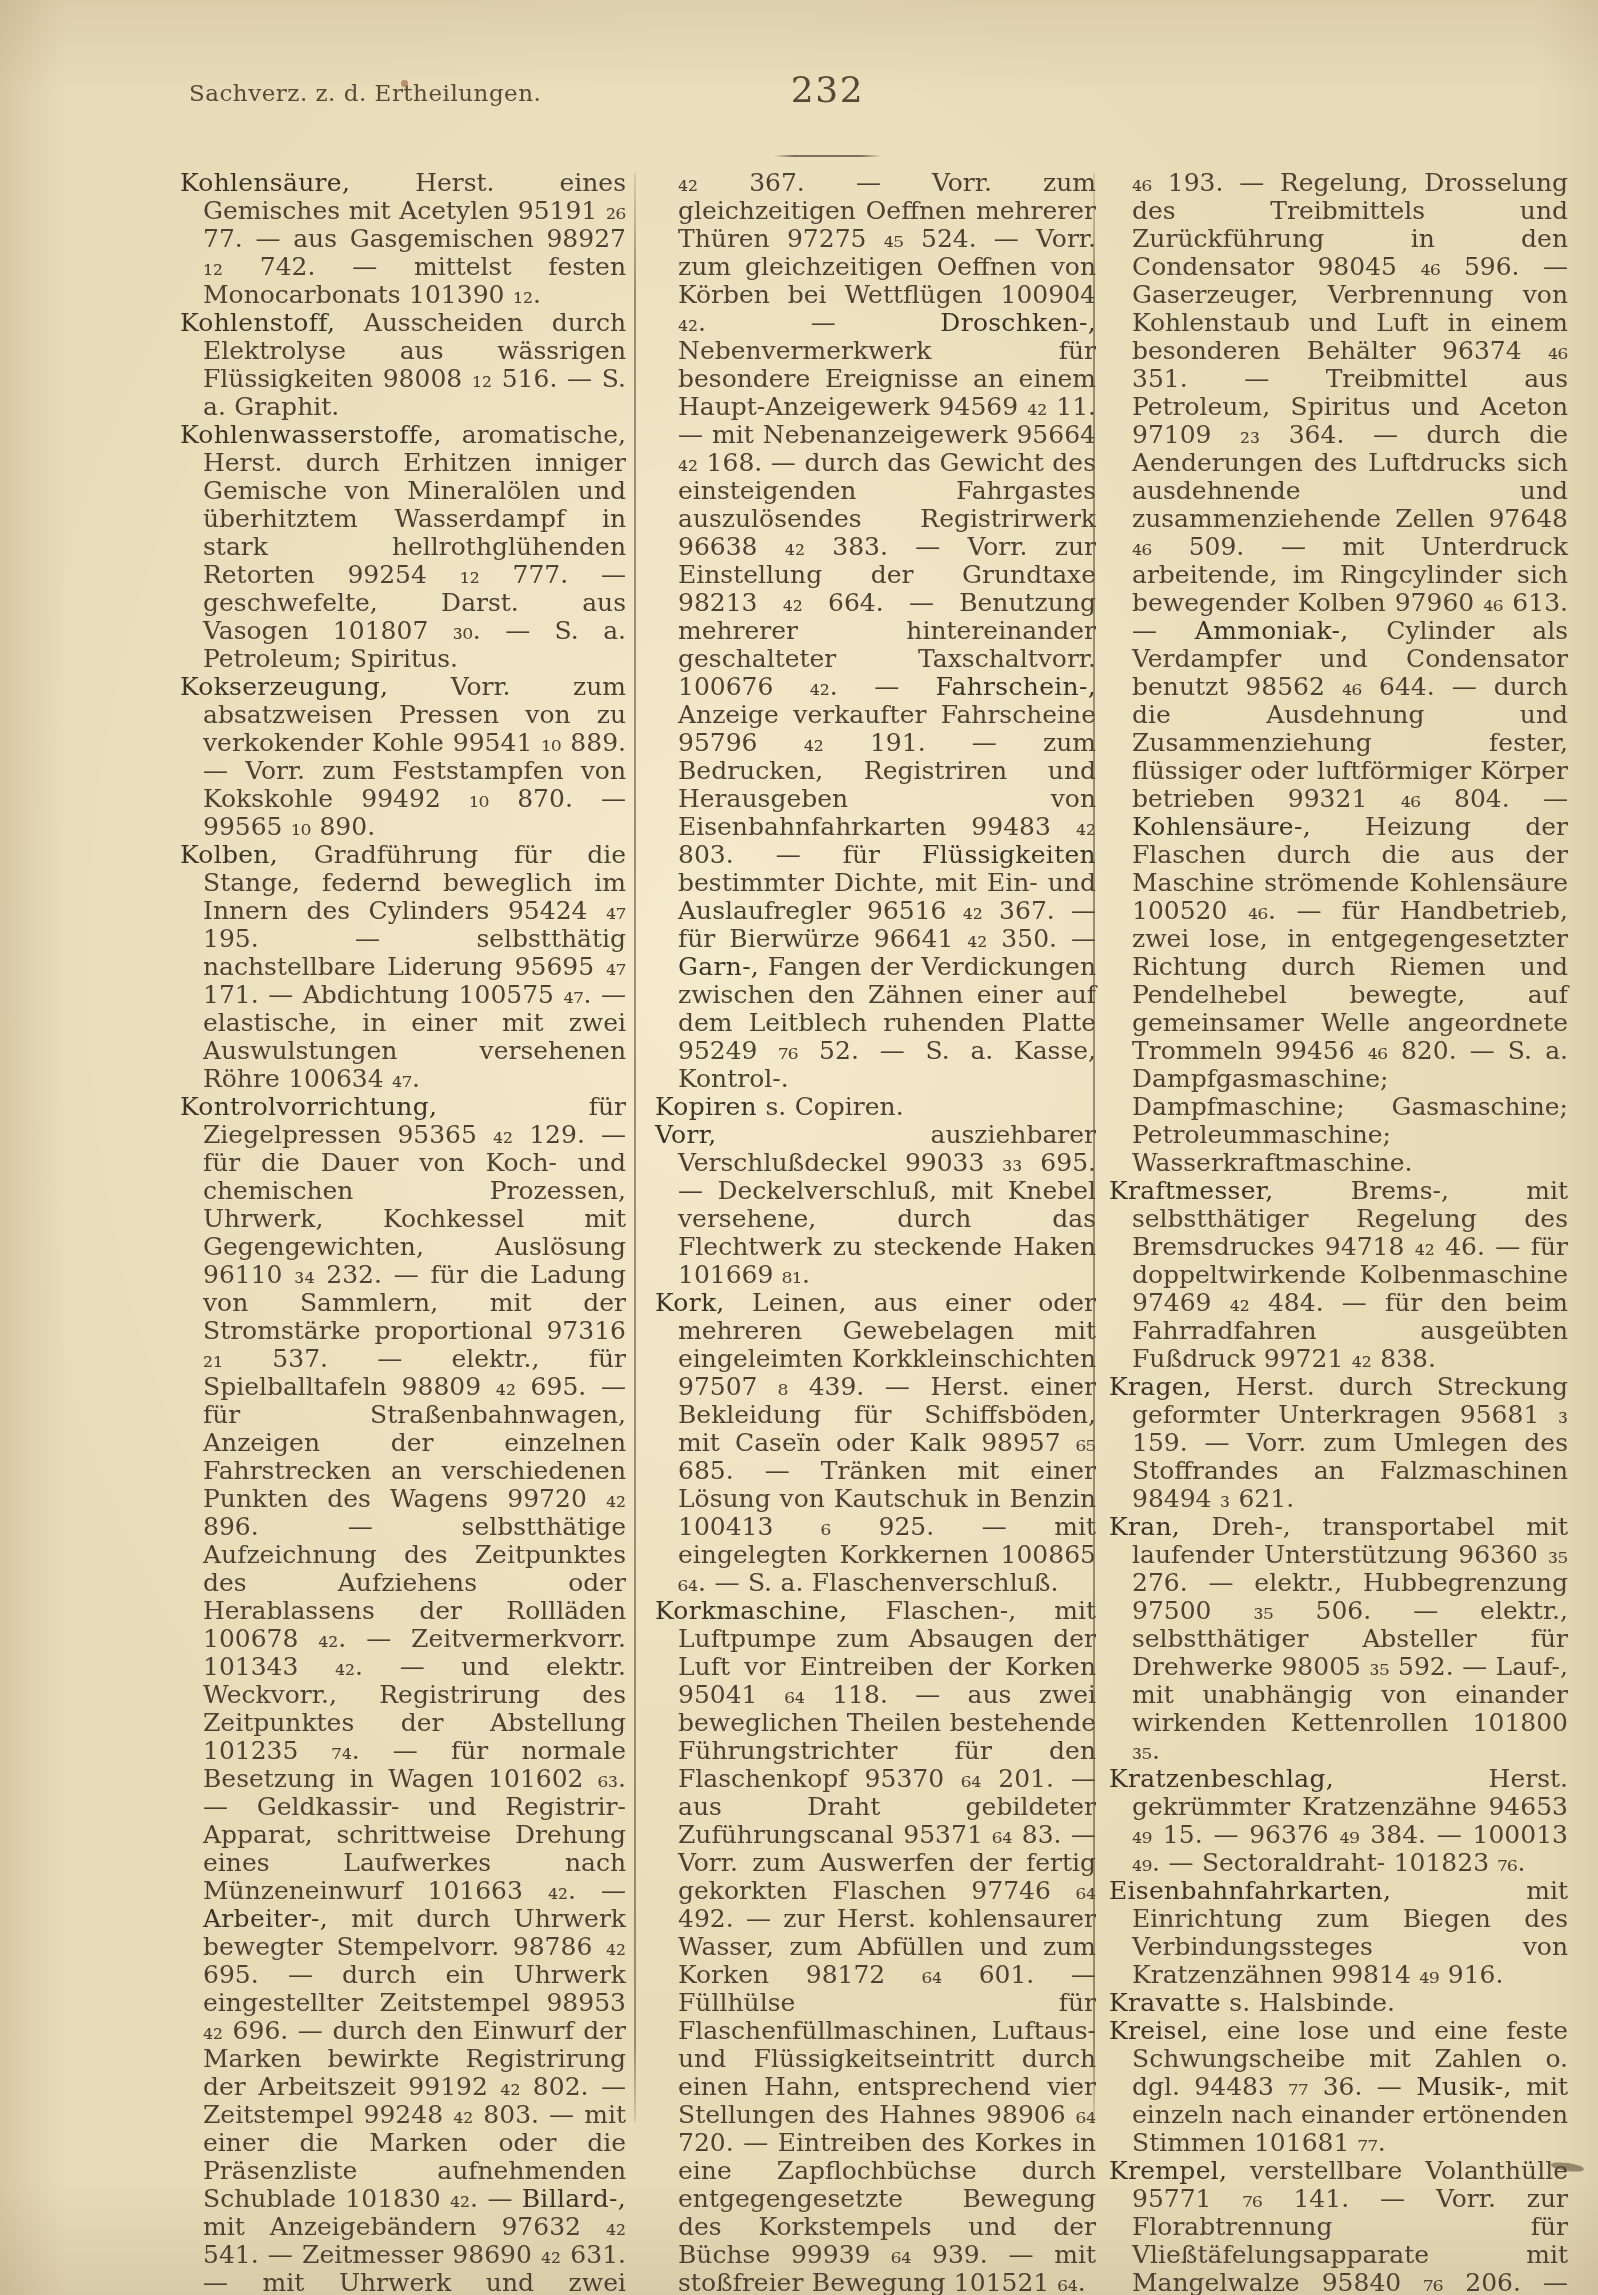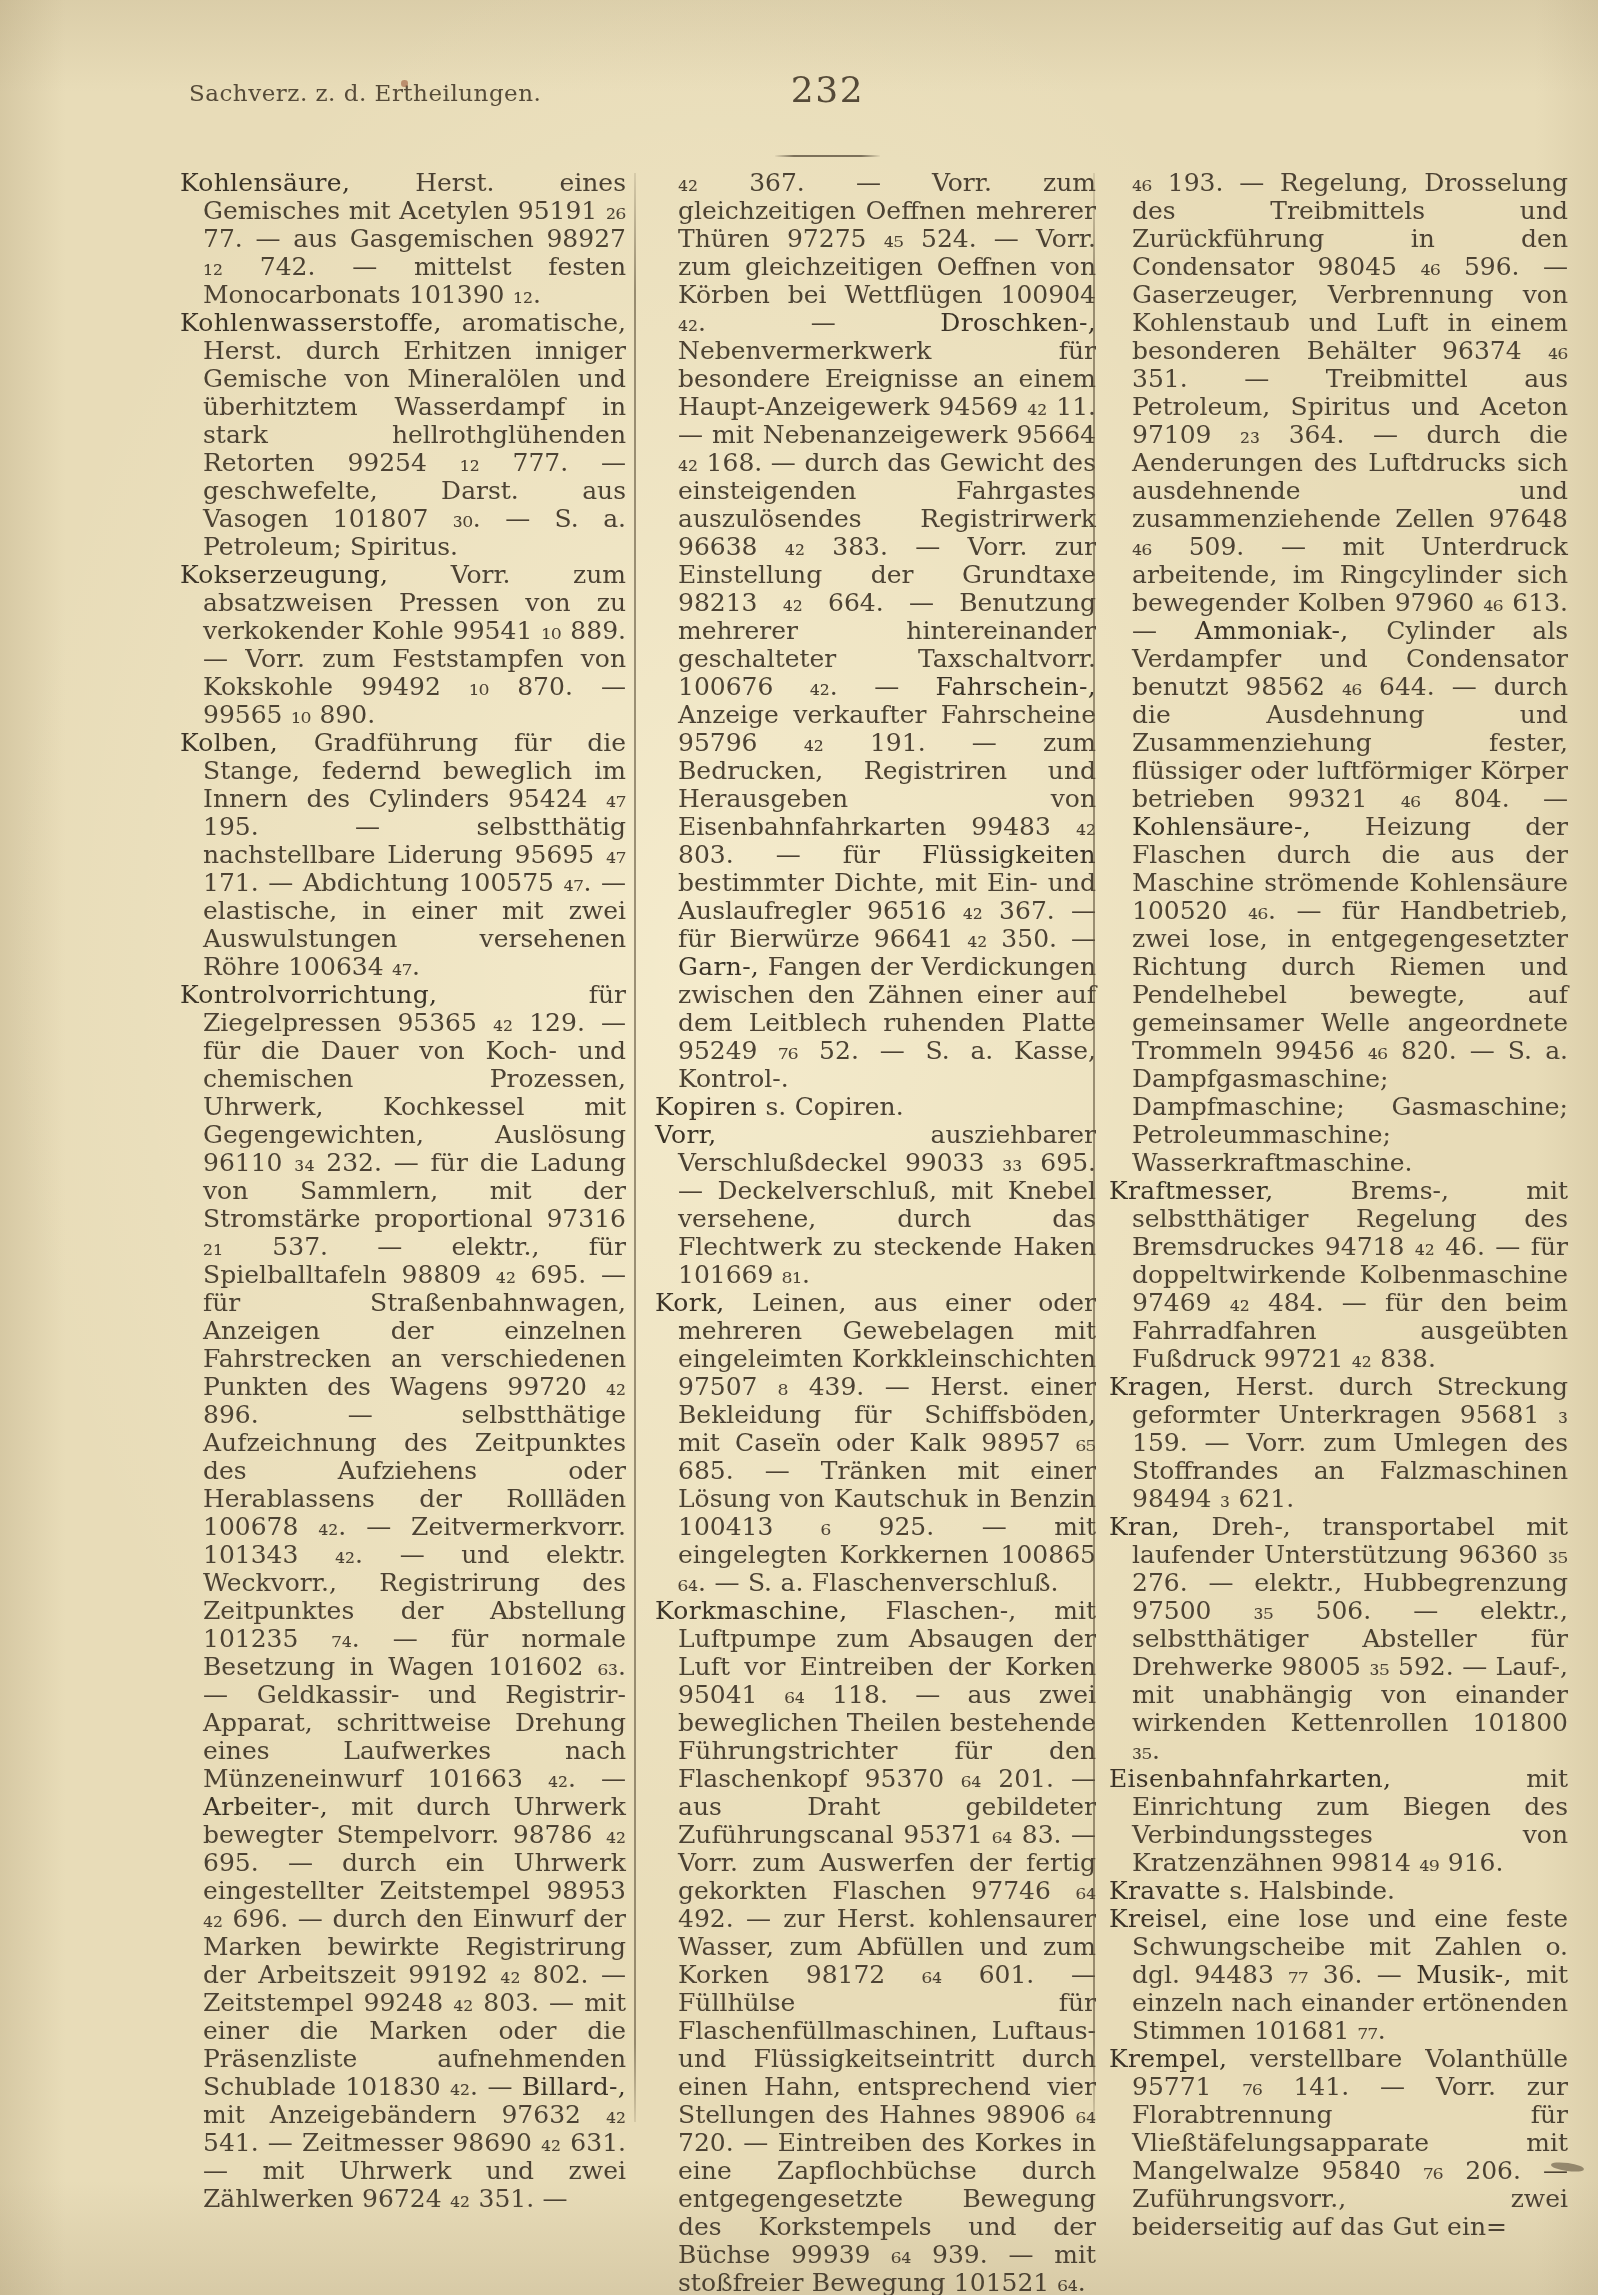--- a/index.html
+++ b/index.html
@@ -71,40 +71,42 @@
 </head>
 <body>
 
 <div class="page">
   <div class="header-left">Sachverz. z. d. Ertheilungen.</div>
   <div class="page-number">232</div>
   <div class="page-number-rule"></div>
 
   <div class="col col-1">
       <p class="entry"><span class="hw">Kohlensäure,</span><span class="tx"> Herst. eines Gemisches mit Acetylen 95191 ₂₆ 77. — aus Gasgemischen 98927 ₁₂ 742. — mittelst festen Monocarbonats 101390 ₁₂.</span></p>
+      <p class="entry"><span class="hw">Kohlenstoff,</span><span class="tx"> Ausscheiden durch Elektrolyse aus wässrigen Flüssigkeiten 98008 ₁₂ 516. — S. a. Graphit.</span></p>
       <p class="entry"><span class="hw">Kohlenwasserstoffe,</span><span class="tx"> aromatische, Herst. durch Erhitzen inniger Gemische von Mineralölen und überhitztem Wasserdampf in stark hellrothglühenden Retorten 99254 ₁₂ 777. — geschwefelte, Darst. aus Vasogen 101807 ₃₀. — S. a. Petroleum; Spiritus.</span></p>
       <p class="entry"><span class="hw">Kokserzeugung,</span><span class="tx"> Vorr. zum absatzweisen Pressen von zu verkokender Kohle 99541 ₁₀ 889. — Vorr. zum Feststampfen von Kokskohle 99492 ₁₀ 870. — 99565 ₁₀ 890.</span></p>
       <p class="entry"><span class="hw">Kolben,</span><span class="tx"> Gradführung für die Stange, federnd beweglich im Innern des Cylinders 95424 ₄₇ 195. — selbstthätig nachstellbare Liderung 95695 ₄₇ 171. — Abdichtung 100575 ₄₇. — elastische, in einer mit zwei Auswulstungen versehenen Röhre 100634 ₄₇.</span></p>
       <p class="entry"><span class="hw">Kontrolvorrichtung,</span><span class="tx"> für Ziegelpressen 95365 ₄₂ 129. — für die Dauer von Koch- und chemischen Prozessen, Uhrwerk, Kochkessel mit Gegengewichten, Auslösung 96110 ₃₄ 232. — für die Ladung von Sammlern, mit der Stromstärke proportional 97316 ₂₁ 537. — elektr., für Spielballtafeln 98809 ₄₂ 695. — für Straßenbahnwagen, Anzeigen der einzelnen Fahrstrecken an verschiedenen Punkten des Wagens 99720 ₄₂ 896. — selbstthätige Aufzeichnung des Zeitpunktes des Aufziehens oder Herablassens der Rollläden 100678 ₄₂. — Zeitvermerkvorr. 101343 ₄₂. — und elektr. Weckvorr., Registrirung des Zeitpunktes der Abstellung 101235 ₇₄. — für normale Besetzung in Wagen 101602 ₆₃. — Geldkassir- und Registrir-Apparat, schrittweise Drehung eines Laufwerkes nach Münzeneinwurf 101663 ₄₂. — </span><span class="hw">Arbeiter-,</span><span class="tx"> mit durch Uhrwerk bewegter Stempelvorr. 98786 ₄₂ 695. — durch ein Uhrwerk eingestellter Zeitstempel 98953 ₄₂ 696. — durch den Einwurf der Marken bewirkte Registrirung der Arbeitszeit 99192 ₄₂ 802. — Zeitstempel 99248 ₄₂ 803. — mit einer die Marken oder die Präsenzliste aufnehmenden Schublade 101830 ₄₂. — </span><span class="hw">Billard-,</span><span class="tx"> mit Anzeigebändern 97632 ₄₂ 541. — Zeitmesser 98690 ₄₂ 631. — mit Uhrwerk und zwei Zählwerken 96724 ₄₂ 351. — </span></p>
     </div>
   <div class="divider divider-1"></div>
   <div class="col col-2">
       <p class="entry cont"><span class="tx">₄₂ 367. — Vorr. zum gleichzeitigen Oeffnen mehrerer Thüren 97275 ₄₅ 524. — Vorr. zum gleichzeitigen Oeffnen von Körben bei Wettflügen 100904 ₄₂. — </span><span class="hw">Droschken-,</span><span class="tx"> Nebenvermerkwerk für besondere Ereignisse an einem Haupt-Anzeigewerk 94569 ₄₂ 11. — mit Nebenanzeigewerk 95664 ₄₂ 168. — durch das Gewicht des einsteigenden Fahrgastes auszulösendes Registrirwerk 96638 ₄₂ 383. — Vorr. zur Einstellung der Grundtaxe 98213 ₄₂ 664. — Benutzung mehrerer hintereinander geschalteter Taxschaltvorr. 100676 ₄₂. — </span><span class="hw">Fahrschein-,</span><span class="tx"> Anzeige verkaufter Fahrscheine 95796 ₄₂ 191. — zum Bedrucken, Registriren und Herausgeben von Eisenbahnfahrkarten 99483 ₄₂ 803. — für </span><span class="hw">Flüssigkeiten</span><span class="tx"> bestimmter Dichte, mit Ein- und Auslaufregler 96516 ₄₂ 367. — für Bierwürze 96641 ₄₂ 350. — </span><span class="hw">Garn-,</span><span class="tx"> Fangen der Verdickungen zwischen den Zähnen einer auf dem Leitblech ruhenden Platte 95249 ₇₆ 52. — S. a. Kasse, Kontrol-.</span></p>
       <p class="entry"><span class="hw">Kopiren</span><span class="tx"> s. Copiren.</span></p>
       <p class="entry"><span class="hw">Vorr,</span><span class="tx"> ausziehbarer Verschlußdeckel 99033 ₃₃ 695. — Deckelverschluß, mit Knebel versehene, durch das Flechtwerk zu steckende Haken 101669 ₈₁.</span></p>
       <p class="entry"><span class="hw">Kork,</span><span class="tx"> Leinen, aus einer oder mehreren Gewebelagen mit eingeleimten Korkkleinschichten 97507 ₈ 439. — Herst. einer Bekleidung für Schiffsböden, mit Caseïn oder Kalk 98957 ₆₅ 685. — Tränken mit einer Lösung von Kautschuk in Benzin 100413 ₆ 925. — mit eingelegten Korkkernen 100865 ₆₄. — S. a. Flaschenverschluß.</span></p>
       <p class="entry"><span class="hw">Korkmaschine,</span><span class="tx"> Flaschen-, mit Luftpumpe zum Absaugen der Luft vor Eintreiben der Korken 95041 ₆₄ 118. — aus zwei beweglichen Theilen bestehende Führungstrichter für den Flaschenkopf 95370 ₆₄ 201. — aus Draht gebildeter Zuführungscanal 95371 ₆₄ 83. — Vorr. zum Auswerfen der fertig gekorkten Flaschen 97746 ₆₄ 492. — zur Herst. kohlensaurer Wasser, zum Abfüllen und zum Korken 98172 ₆₄ 601. — Füllhülse für Flaschenfüllmaschinen, Luftaus- und Flüssigkeitseintritt durch einen Hahn, entsprechend vier Stellungen des Hahnes 98906 ₆₄ 720. — Eintreiben des Korkes in eine Zapflochbüchse durch entgegengesetzte Bewegung des Korkstempels und der Büchse 99939 ₆₄ 939. — mit stoßfreier Bewegung 101521 ₆₄.</span></p>
       <p class="entry"><span class="hw">Korkzieher,</span><span class="tx"> mit Ausschankvorr. unter Luftabschluß 99374 ₆₄ 770. — mit hohlem Griff 100767 ₆₄.</span></p>
     </div>
   <div class="divider divider-2"></div>
   <div class="col col-3">
       <p class="entry cont"><span class="tx">₄₆ 193. — Regelung, Drosselung des Treibmittels und Zurückführung in den Condensator 98045 ₄₆ 596. — Gaserzeuger, Verbrennung von Kohlenstaub und Luft in einem besonderen Behälter 96374 ₄₆ 351. — Treibmittel aus Petroleum, Spiritus und Aceton 97109 ₂₃ 364. — durch die Aenderungen des Luftdrucks sich ausdehnende und zusammenziehende Zellen 97648 ₄₆ 509. — mit Unterdruck arbeitende, im Ringcylinder sich bewegender Kolben 97960 ₄₆ 613. — </span><span class="hw">Ammoniak-,</span><span class="tx"> Cylinder als Verdampfer und Condensator benutzt 98562 ₄₆ 644. — durch die Ausdehnung und Zusammenziehung fester, flüssiger oder luftförmiger Körper betrieben 99321 ₄₆ 804. — </span><span class="hw">Kohlensäure-,</span><span class="tx"> Heizung der Flaschen durch die aus der Maschine strömende Kohlensäure 100520 ₄₆. — für Handbetrieb, zwei lose, in entgegengesetzter Richtung durch Riemen und Pendelhebel bewegte, auf gemeinsamer Welle angeordnete Trommeln 99456 ₄₆ 820. — S. a. Dampfgasmaschine; Dampfmaschine; Gasmaschine; Petroleummaschine; Wasserkraftmaschine.</span></p>
       <p class="entry"><span class="hw">Kraftmesser,</span><span class="tx"> Brems-, mit selbstthätiger Regelung des Bremsdruckes 94718 ₄₂ 46. — für doppeltwirkende Kolbenmaschine 97469 ₄₂ 484. — für den beim Fahrradfahren ausgeübten Fußdruck 99721 ₄₂ 838.</span></p>
       <p class="entry"><span class="hw">Kragen,</span><span class="tx"> Herst. durch Streckung geformter Unterkragen 95681 ₃ 159. — Vorr. zum Umlegen des Stoffrandes an Falzmaschinen 98494 ₃ 621.</span></p>
       <p class="entry"><span class="hw">Kran,</span><span class="tx"> Dreh-, transportabel mit laufender Unterstützung 96360 ₃₅ 276. — elektr., Hubbegrenzung 97500 ₃₅ 506. — elektr., selbstthätiger Absteller für Drehwerke 98005 ₃₅ 592. — Lauf-, mit unabhängig von einander wirkenden Kettenrollen 101800 ₃₅.</span></p>
+      <p class="entry"><span class="hw">Kratzenbeschlag,</span><span class="tx"> Herst. gekrümmter Kratzenzähne 94653 ₄₉ 15. — 96376 ₄₉ 384. — 100013 ₄₉. — Sectoraldraht- 101823 ₇₆.</span></p>
       <p class="entry"><span class="hw">Eisenbahnfahrkarten,</span><span class="tx"> mit Einrichtung zum Biegen des Verbindungssteges von Kratzenzähnen 99814 ₄₉ 916.</span></p>
       <p class="entry"><span class="hw">Kravatte</span><span class="tx"> s. Halsbinde.</span></p>
       <p class="entry"><span class="hw">Kreisel,</span><span class="tx"> eine lose und eine feste Schwungscheibe mit Zahlen o. dgl. 94483 ₇₇ 36. — </span><span class="hw">Musik-,</span><span class="tx"> mit einzeln nach einander ertönenden Stimmen 101681 ₇₇.</span></p>
       <p class="entry"><span class="hw">Krempel,</span><span class="tx"> verstellbare Volanthülle 95771 ₇₆ 141. — Vorr. zur Florabtrennung für Vließtäfelungsapparate mit Mangelwalze 95840 ₇₆ 206. — Zuführungsvorr., zwei beiderseitig auf das Gut ein=</span></p>
     </div>
 
   <div class="edge-line"></div>
   <div class="edge-strip"></div>
   <div class="speck-1"></div>
   <div class="speck-2"></div>

